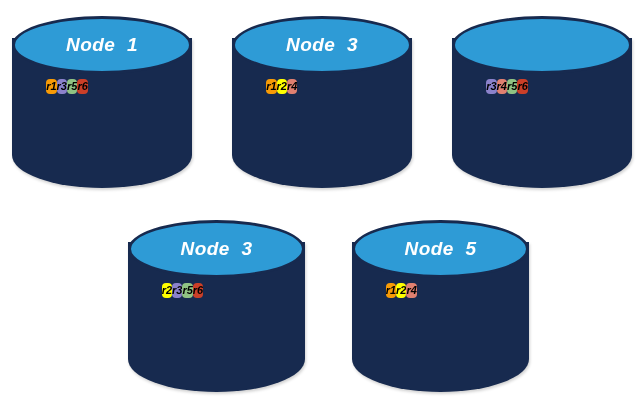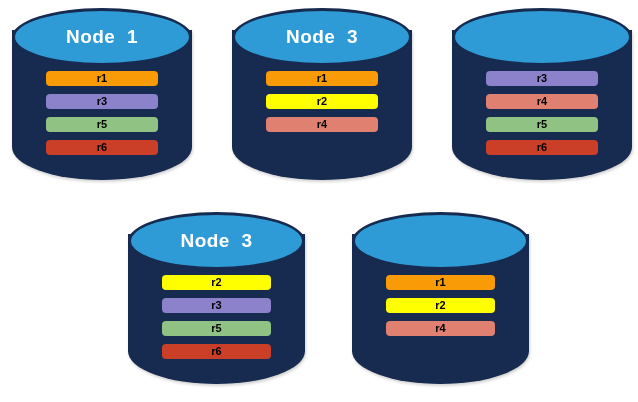--- a/index.html
+++ b/index.html
@@ -10,23 +10,24 @@
   body {
     width: 638px;
     height: 402px;
     position: relative;
     overflow: hidden;
     font-family: "Liberation Sans", sans-serif;
   }
 
   #diagram {
     position: absolute;
-    left: 0; top: 0;
+    left: 0; top: 8px;
     width: 638px;
     height: 298px;
+    font-style: italic;
   }
 
   
   .node {
     position: absolute;
     width: 180px;
     height: 186px;
   }
   .node.row2 { width: 177px; height: 186px; }
 
@@ -70,22 +71,22 @@
   }
 
   
   .replicas {
     position: absolute;
     left: 19%;
     top: 58px;
     width: 62%;
     z-index: 2;
     display: flex;
-    flex-direction: column;
-    gap: 8px;
+    flex-direction: row;
+    gap: 0;
     padding-top: 5px;
   }
   .replica {
     height: 15px;
     border-radius: 4px;
     display: flex;
     align-items: center;
     justify-content: center;
     color: #000000;
     font-size: 11px;
@@ -136,19 +137,20 @@
       <div class="replicas">
         <div class="replica" style="background: rgb(255, 255, 0);">r2</div>
         <div class="replica" style="background: rgb(139, 130, 203);">r3</div>
         <div class="replica" style="background: rgb(144, 195, 131);">r5</div>
         <div class="replica" style="background: rgb(203, 63, 40);">r6</div>
       </div>
     </div>
     <div class="node row2" style="left: 352px; top: 212px;">
       <div class="cyl-body"></div>
       <div class="cyl-top"></div>
+      <div class="node-label">Node  5</div>
       <div class="replicas">
         <div class="replica" style="background: rgb(248, 155, 6);">r1</div>
         <div class="replica" style="background: rgb(255, 255, 0);">r2</div>
         <div class="replica" style="background: rgb(224, 128, 112);">r4</div>
       </div>
     </div>
   </div>
 
 </body></html>

